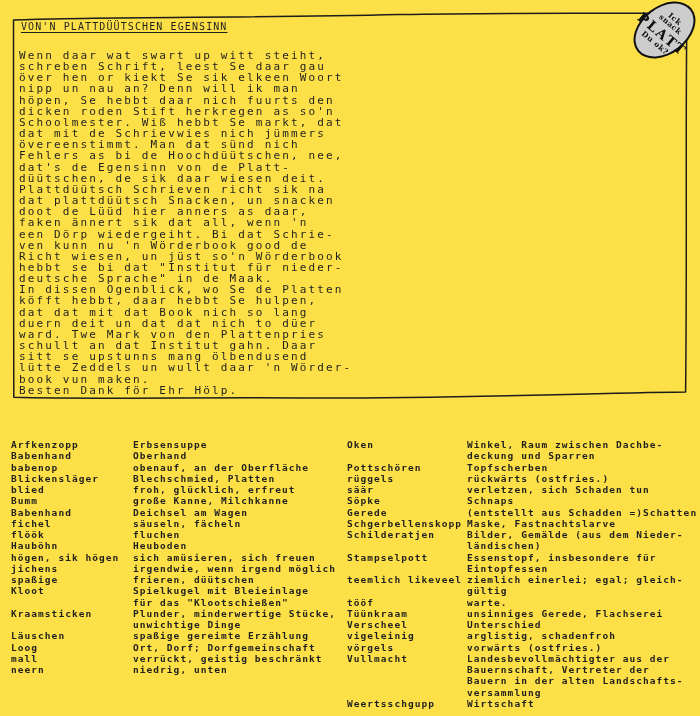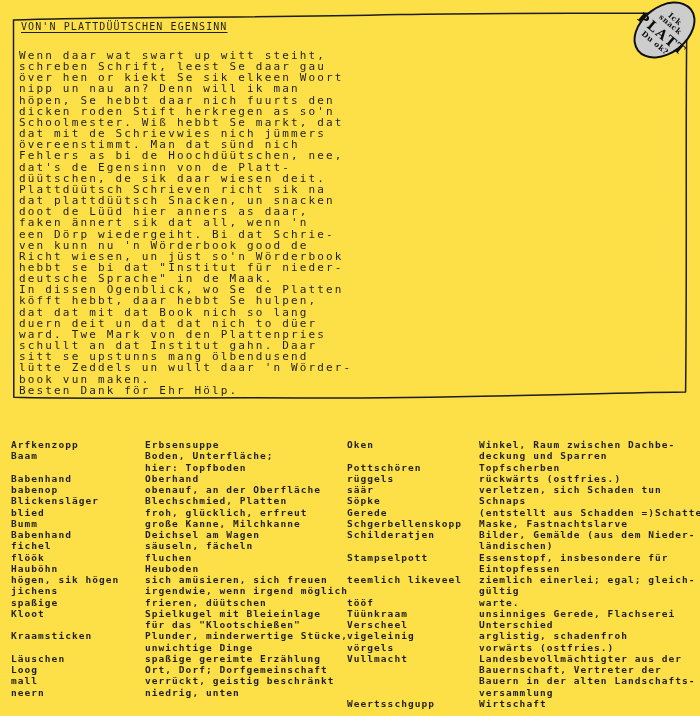--- a/index.html
+++ b/index.html
@@ -21,21 +21,21 @@
   }
   .glossary{
     position:absolute;top:439px;
     font-size:9.5px;line-height:11.25px;letter-spacing:1.05px;
   }
   .col-left{left:11px;width:332px;}
   .col-right{left:347px;width:350px;}
   .g-row{display:flex;align-items:flex-start;font-weight:bold;}
   .col-left .g-term{width:122px;flex:none;}
   .col-right .g-term{width:120px;flex:none;}
-  .g-def{white-space:pre;margin-left:12px;}
+  .g-def{white-space:pre;}
   
   .badge-ellipse{
     position:absolute;left:630px;top:6px;width:69px;height:48px;
     background:#cdcdcd;border:2.5px solid #101010;border-radius:50%;
     transform:rotate(-38deg);box-sizing:border-box;
   }
   .badge-text{
     position:absolute;left:620px;top:0px;width:90px;height:62px;
     transform:rotate(40deg);
     display:flex;flex-direction:column;align-items:center;justify-content:center;
@@ -101,25 +101,20 @@
     <span class="badge-line-small">Du ok?</span>
   </div>
 
   <div class="glossary col-left">
 
       <div class="g-row">
         <div class="g-term">Arfkenzopp</div>
         <div class="g-def">Erbsensuppe</div>
       </div>
 
-      <div class="g-row">
-        <div class="g-term">Baam</div>
-        <div class="g-def">Boden, Unterfläche;
-hier: Topfboden</div>
-      </div>
 
       <div class="g-row">
         <div class="g-term">Babenhand</div>
         <div class="g-def">Oberhand</div>
       </div>
 
       <div class="g-row">
         <div class="g-term">babenop</div>
         <div class="g-def">obenauf, an der Oberfläche</div>
       </div>

